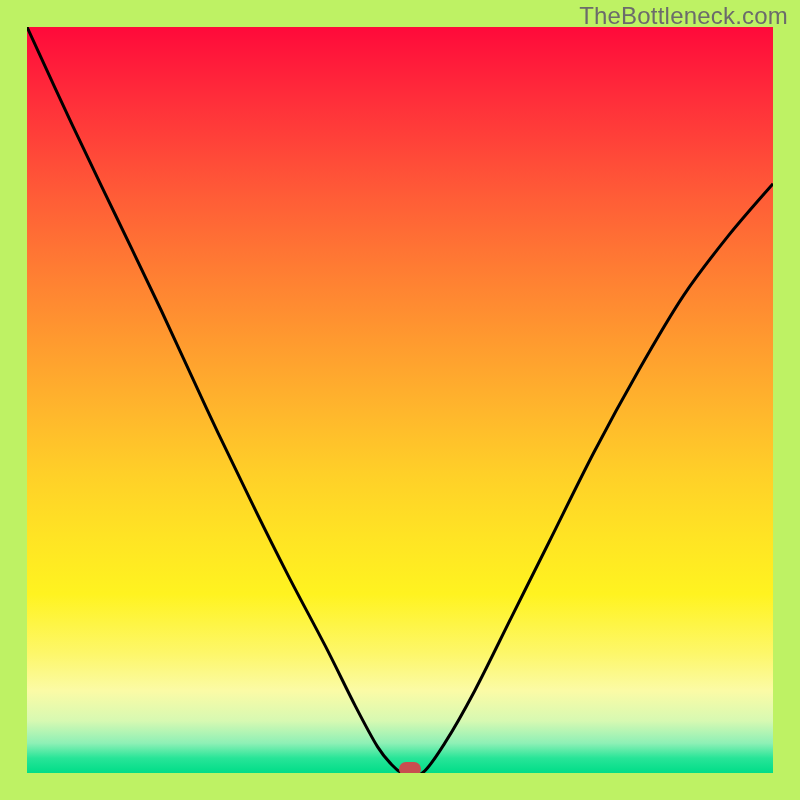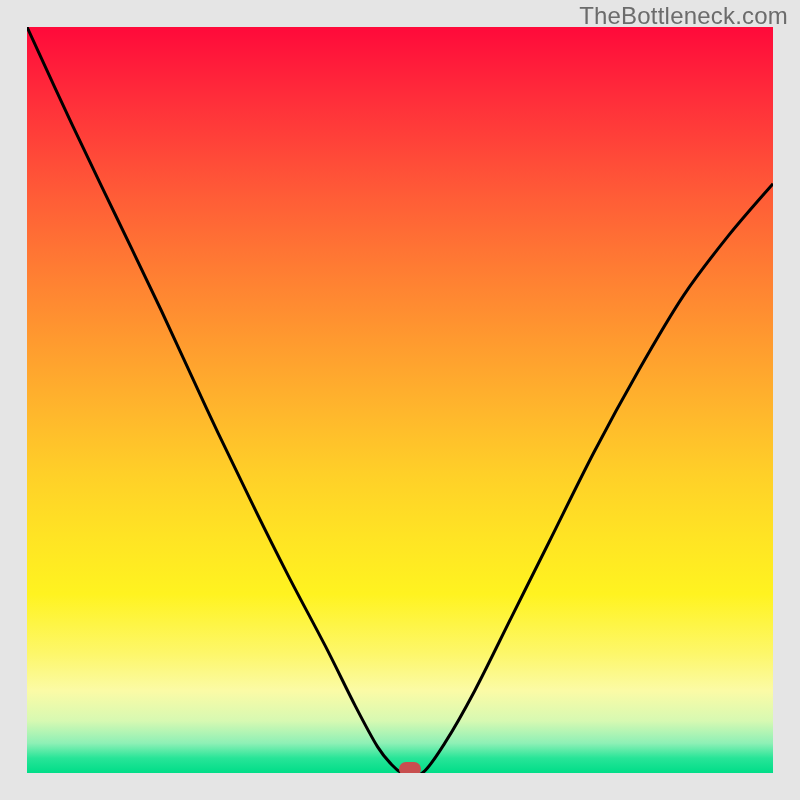--- a/index.html
+++ b/index.html
@@ -10,21 +10,21 @@
     background: #000;
     overflow: hidden;
     font-family: Arial, Helvetica, sans-serif;
   }
   .frame {
     position: absolute;
     left: 0;
     top: 0;
     width: 800px;
     height: 800px;
-    background: #e5e5e5;
+    background: #bef264;
   }
   .watermark {
     position: absolute;
     top: 2px;
     right: 12px;
     color: #6b6b6b;
     font-size: 24px;
     font-weight: 400;
     letter-spacing: 0.2px;
     z-index: 5;

